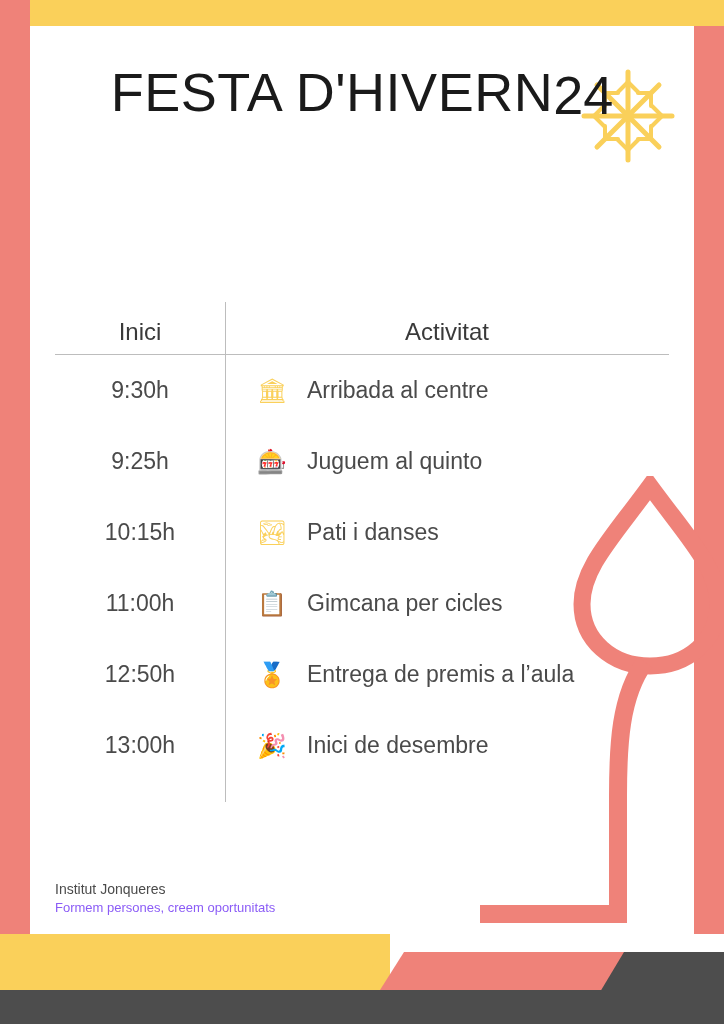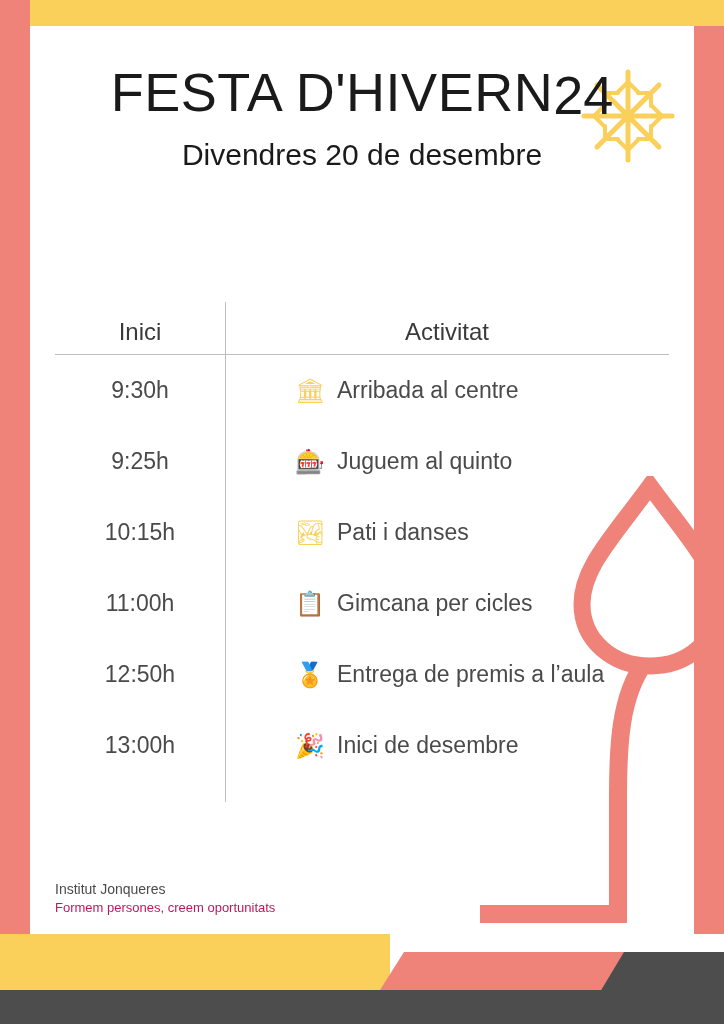--- a/index.html
+++ b/index.html
@@ -164,21 +164,20 @@
   .vline {
     position: absolute;
     left: 170px; top: 18px;
     width: 1px; height: 500px;
     background: #bdbdbd;
   }
   .row {
     display: flex;
     align-items: center;
     height: 71px;
-    gap: 38px;
   }
   .row .time {
     width: 170px;
     text-align: center;
     font-size: 23px;
     color: #4a4a4a;
   }
   .row .act {
     flex: 1;
     display: flex;
@@ -188,20 +187,21 @@
   .row .act-icon {
     width: 42px;
     font-size: 24px;
     color: #fad05a;
     text-align: left;
     line-height: 1;
   }
   .row .act-label {
     font-size: 23px;
     color: #4a4a4a;
+    margin-left: 8px;
   }
 
   
   .flame {
     position: absolute;
     left: 540px; top: 450px;
     width: 160px; height: 200px;
     z-index: 0;
   }
   .candle {
@@ -218,21 +218,21 @@
     width: 400px;
   }
   .footer-name {
     font-size: 14px;
     font-weight: normal;
     color: #4a4a4a;
     margin-bottom: 3px;
   }
   .footer-tag {
     font-size: 13px;
-    color: #be185d;
+    color: #8b5cf6;
   }
 </style>
 </head>
 <body>
 
 <div class="poster">
 
   <div class="band-top-yellow"></div>
   <div class="corner-top-left-pink"></div>
   <div class="band-left-pink"></div>
@@ -272,21 +272,20 @@
               <line x1="73" y1="73" x2="60" y2="73"></line>
           </g>
         </g>
       </svg>
     </div>
 
     <div class="title-row">
       <span class="title-main">FESTA D'HIVERN</span><span class="title-year">24</span>
     </div>
 
-    <div class="subtitle">Divendres 20 de desembre</div>
 
     <div class="flame">
       <svg viewBox="0 0 160 200" width="160" height="200" aria-hidden="true">
         <path d="M80 10 C 118 62, 148 92, 148 128 C 148 164, 118 190, 80 190 C 42 190, 12 164, 12 128 C 12 92, 42 62, 80 10 Z" fill="none" stroke="#ef8279" stroke-width="17"></path>
       </svg>
     </div>
     <div class="candle">
       <svg viewBox="0 0 220 290" width="220" height="290" aria-hidden="true">
         <path d="M175 6 C 150 40, 148 90, 148 140 L 148 258 L 10 258" fill="none" stroke="#ef8279" stroke-width="18" stroke-linecap="butt"></path>
       </svg>

